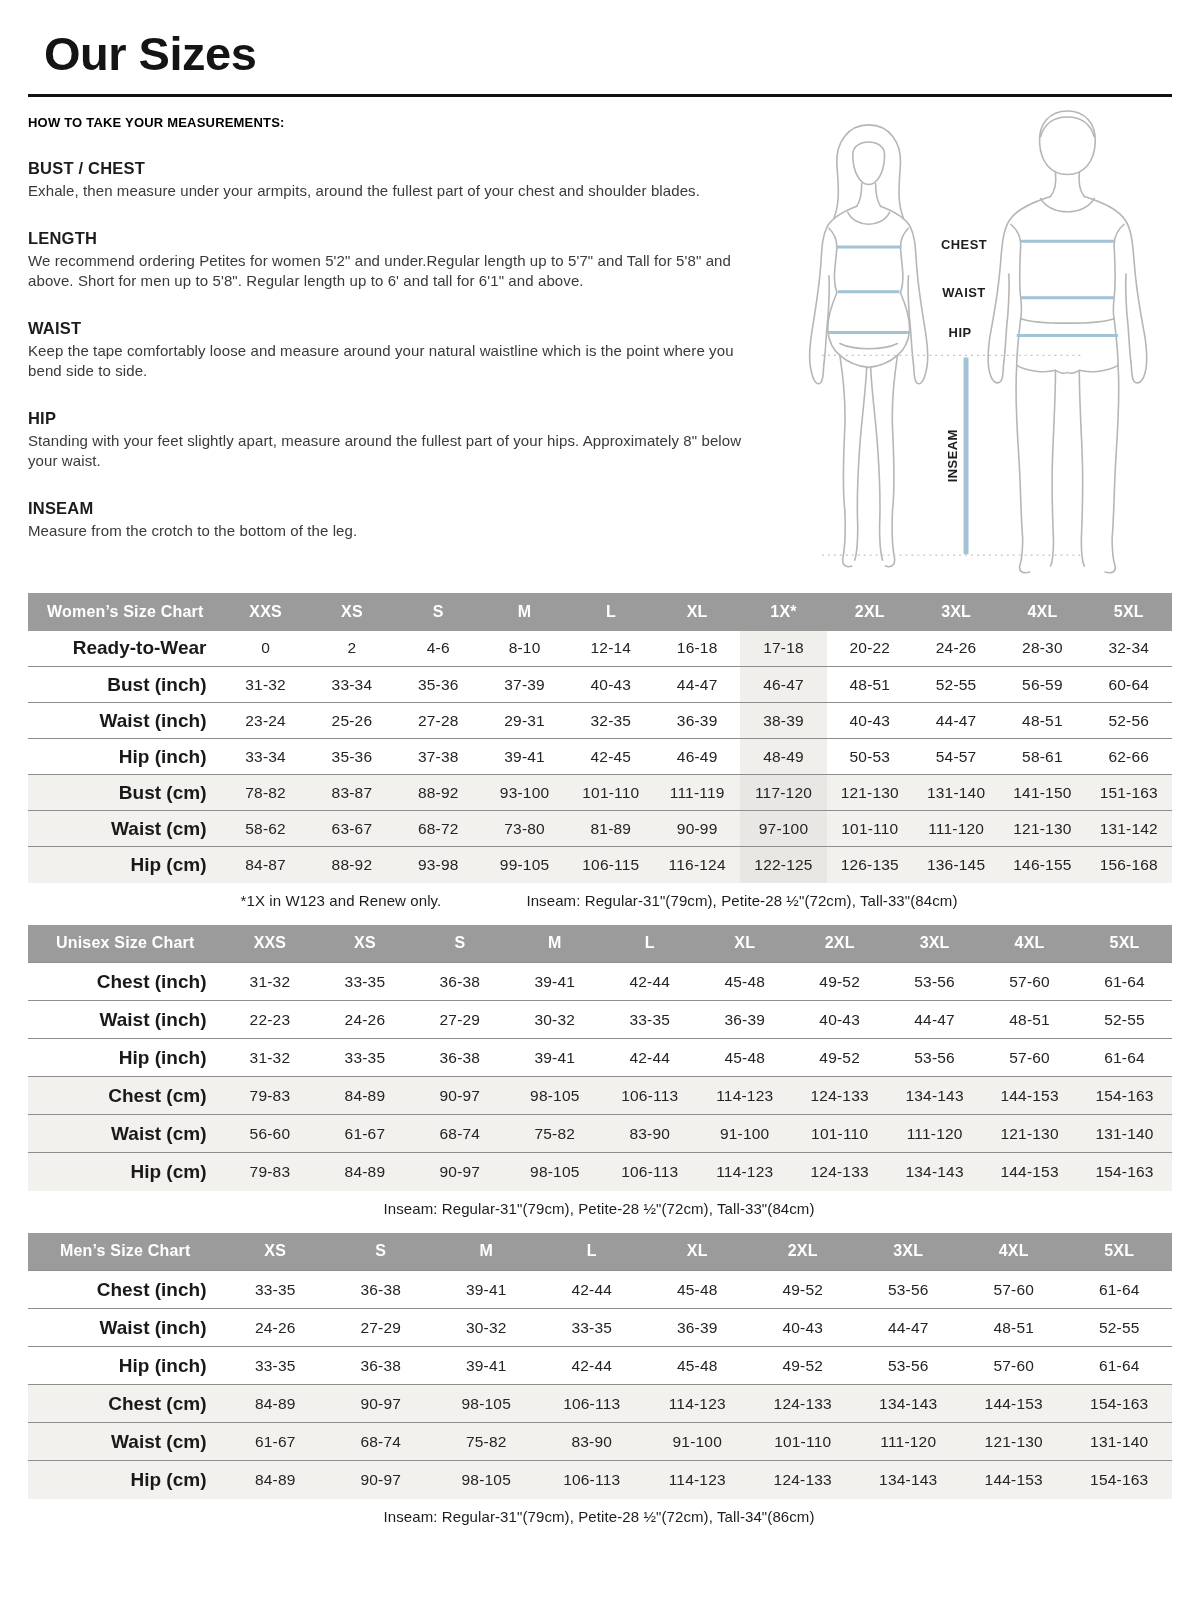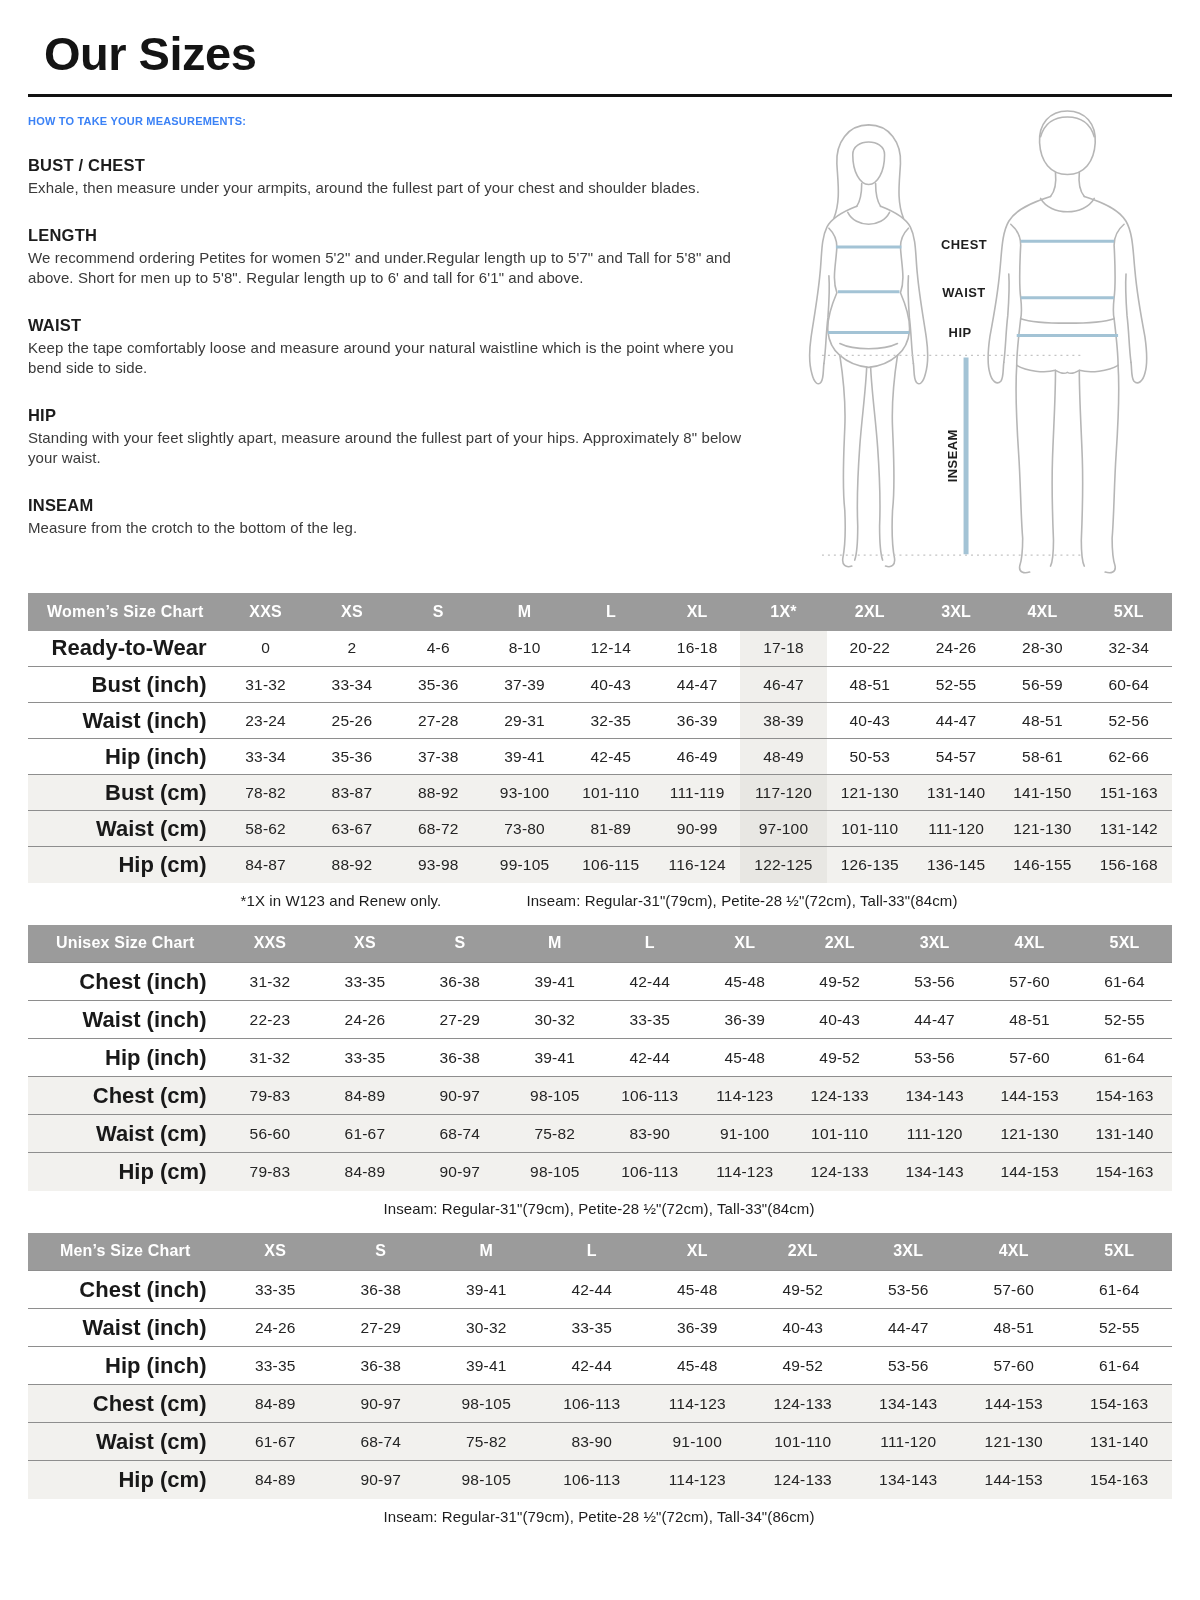--- a/index.html
+++ b/index.html
@@ -10,21 +10,21 @@
     font-family:"Liberation Sans","DejaVu Sans",sans-serif; color:#222;
   }
   h1.page-title {
     margin:2px 0 14px 16px; font-size:47px; font-weight:700; color:#141414;
     letter-spacing:-0.5px; line-height:1.1;
   }
   .title-rule { border:none; border-top:3px solid #121212; margin:0 0 12px 0; }
 
   .top { display:flex; align-items:flex-start; }
   .instructions { flex:0 0 742px; padding-top:6px; }
-  .instr-heading-main { margin:0 0 6px 0; font-size:11px; font-weight:700; color:#3b82f6; letter-spacing:0.2px; }
+  .instr-heading-main { margin:0 0 6px 0; font-size:13px; font-weight:700; color:#000000; letter-spacing:0.2px; }
   .instr-section { margin-top:29px; }
   .instr-h { margin:0 0 3px 0; font-size:16.5px; font-weight:700; color:#1c1c1c; letter-spacing:0.2px; }
   .instr-p { margin:0; font-size:15px; line-height:1.3; color:#3a3a3a; letter-spacing:0.1px; }
 
   .diagram { flex:1; display:flex; justify-content:flex-end; margin-top:-4px;align-items:center; }
   .diagram svg { display:block; }
   .fig { fill:none; stroke:#b6b6b6; stroke-width:1.6; stroke-linecap:round; stroke-linejoin:round; }
   .measure { stroke:#a3c3d5; stroke-width:3; fill:none; }
   .inseam-line { stroke:#a3c3d5; stroke-width:5; fill:none; }
   .dotted { stroke:#c4c4c4; stroke-width:1.2; stroke-dasharray:2 4; fill:none; }
@@ -36,21 +36,21 @@
   thead th {
     background:#9b9b9b; color:#ffffff; font-size:16px; font-weight:700;
     height:38px; padding:0 2px; text-align:center; letter-spacing:0.2px;
   }
   thead th.corner { font-size:16px; }
   tbody tr { height:36px; }
   .tall tbody tr { height:38px; }
   tbody tr + tr { border-top:1.5px solid #8e8e8e; }
   .header-rule tbody tr:first-child { border-top:1.5px solid #8e8e8e; }
   tbody th.row-label {
-    text-align:right; padding-right:16px; font-size:22px; font-weight:700; color:#191919;
+    text-align:right; padding-right:16px; font-size:19px; font-weight:700; color:#191919;
   }
   tbody td { text-align:center; font-size:15.5px; color:#242424; letter-spacing:0.2px; }
   tr.shaded { background:#f2f1ee; }
   td.hl { background:#f0efec; }
   tr.shaded td.hl { background:#e8e7e3; }
 
   .notes {
     display:flex; justify-content:center; align-items:baseline; gap:85px;
     margin:9px 2px 2px 0; font-size:15px; color:#1d1d1d; letter-spacing:0.1px;
   }

